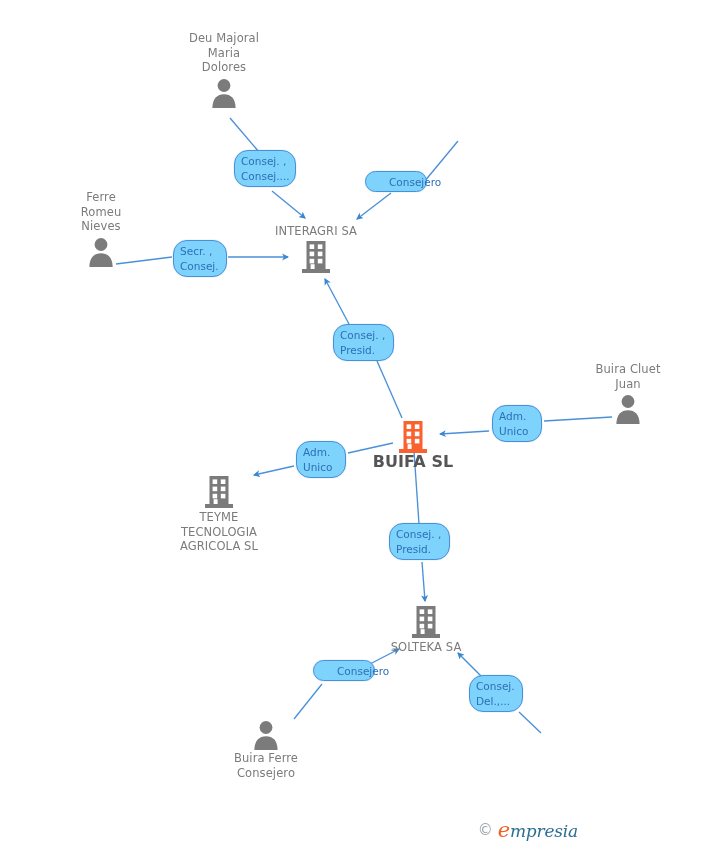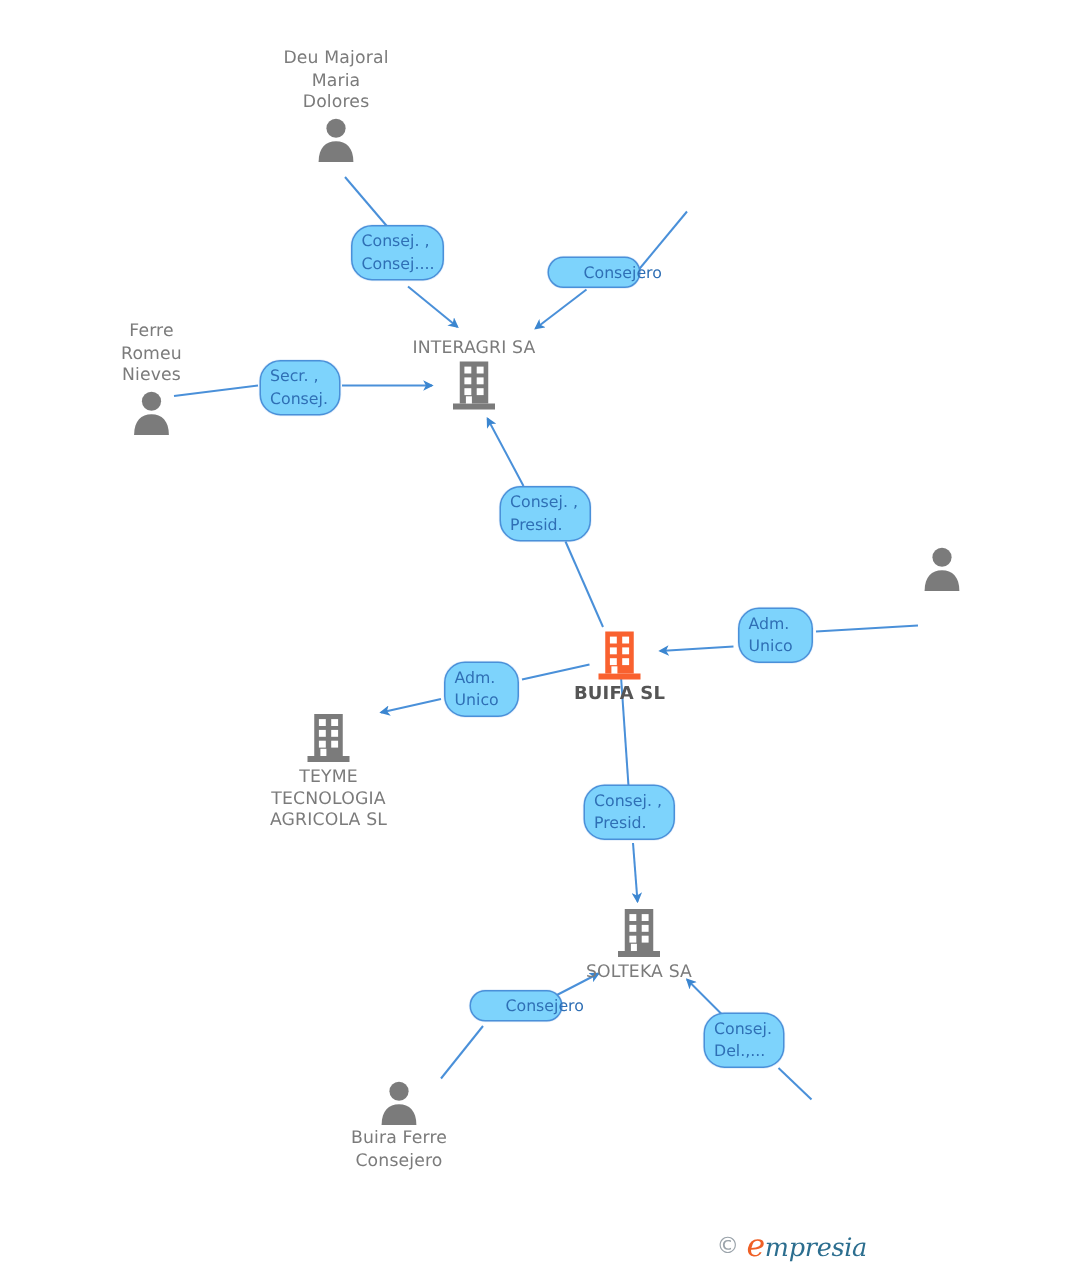--- a/index.html
+++ b/index.html
@@ -47,21 +47,21 @@
     line-height: 14.5px;
     color: #7b7b7b;
     letter-spacing: 0.1px;
     white-space: pre-line;
   }
   .node.label-above .node-label { margin-bottom: 1px; }
   .node.label-below .node-label { margin-top: 1px; }
   .node.focus .node-label {
     color: #555555;
     font-weight: bold;
-    font-size: 12px;
+    font-size: 16px;
   }
 
   
   .rel {
     position: absolute;
     box-sizing: border-box;
     border: 1.3px solid #4a90d9;
     border-radius: 14px;
     background: #7dd3fc;
     color: #2f6fb5;
@@ -151,21 +151,21 @@
 Dolores</span>
     <span class="icon-wrap">
       <svg width="32" height="32" viewBox="0 0 32 32">
         <circle cx="16" cy="9.5" r="6.4" fill="#7b7b7b"></circle>
         <path d="M4.4 32 C4.4 22.6 9.2 18.2 16 18.2 C22.8 18.2 27.6 22.6 27.6 32 Z" fill="#7b7b7b"></path>
       </svg>
     </span>
   </div>
 
 
-  <div class="node label-above" style="left:101px; top:190px;margin-top:23px;">
+  <div class="node label-above" style="left:101px; top:190px;">
     <span class="node-label">Ferre
 Romeu
 Nieves</span>
     <span class="icon-wrap">
       <svg width="32" height="32" viewBox="0 0 32 32">
         <circle cx="16" cy="9.5" r="6.4" fill="#7b7b7b"></circle>
         <path d="M4.4 32 C4.4 22.6 9.2 18.2 16 18.2 C22.8 18.2 27.6 22.6 27.6 32 Z" fill="#7b7b7b"></path>
       </svg>
     </span>
   </div>
@@ -181,20 +181,22 @@
         <rect x="8.6" y="11.6" width="4.6" height="4.6" fill="#ffffff"></rect>
         <rect x="16.8" y="11.6" width="4.6" height="4.6" fill="#ffffff"></rect>
         <rect x="8.6" y="18.8" width="4.6" height="4.6" fill="#ffffff"></rect>
         <rect x="16.8" y="18.8" width="4.6" height="4.6" fill="#ffffff"></rect>
         <rect x="9.6" y="24.2" width="4.0" height="4.8" fill="#ffffff"></rect>
       </svg>
     </span>
   </div>
 
   <div class="node label-above" style="left:628px; top:362px;">
+    <span class="node-label">Buira Cluet
+Juan</span>
     <span class="icon-wrap">
       <svg width="32" height="32" viewBox="0 0 32 32">
         <circle cx="16" cy="9.5" r="6.4" fill="#7b7b7b"></circle>
         <path d="M4.4 32 C4.4 22.6 9.2 18.2 16 18.2 C22.8 18.2 27.6 22.6 27.6 32 Z" fill="#7b7b7b"></path>
       </svg>
     </span>
   </div>
 
   <div class="node label-below focus" style="left:413px; top:420px;">
     <span class="icon-wrap">

